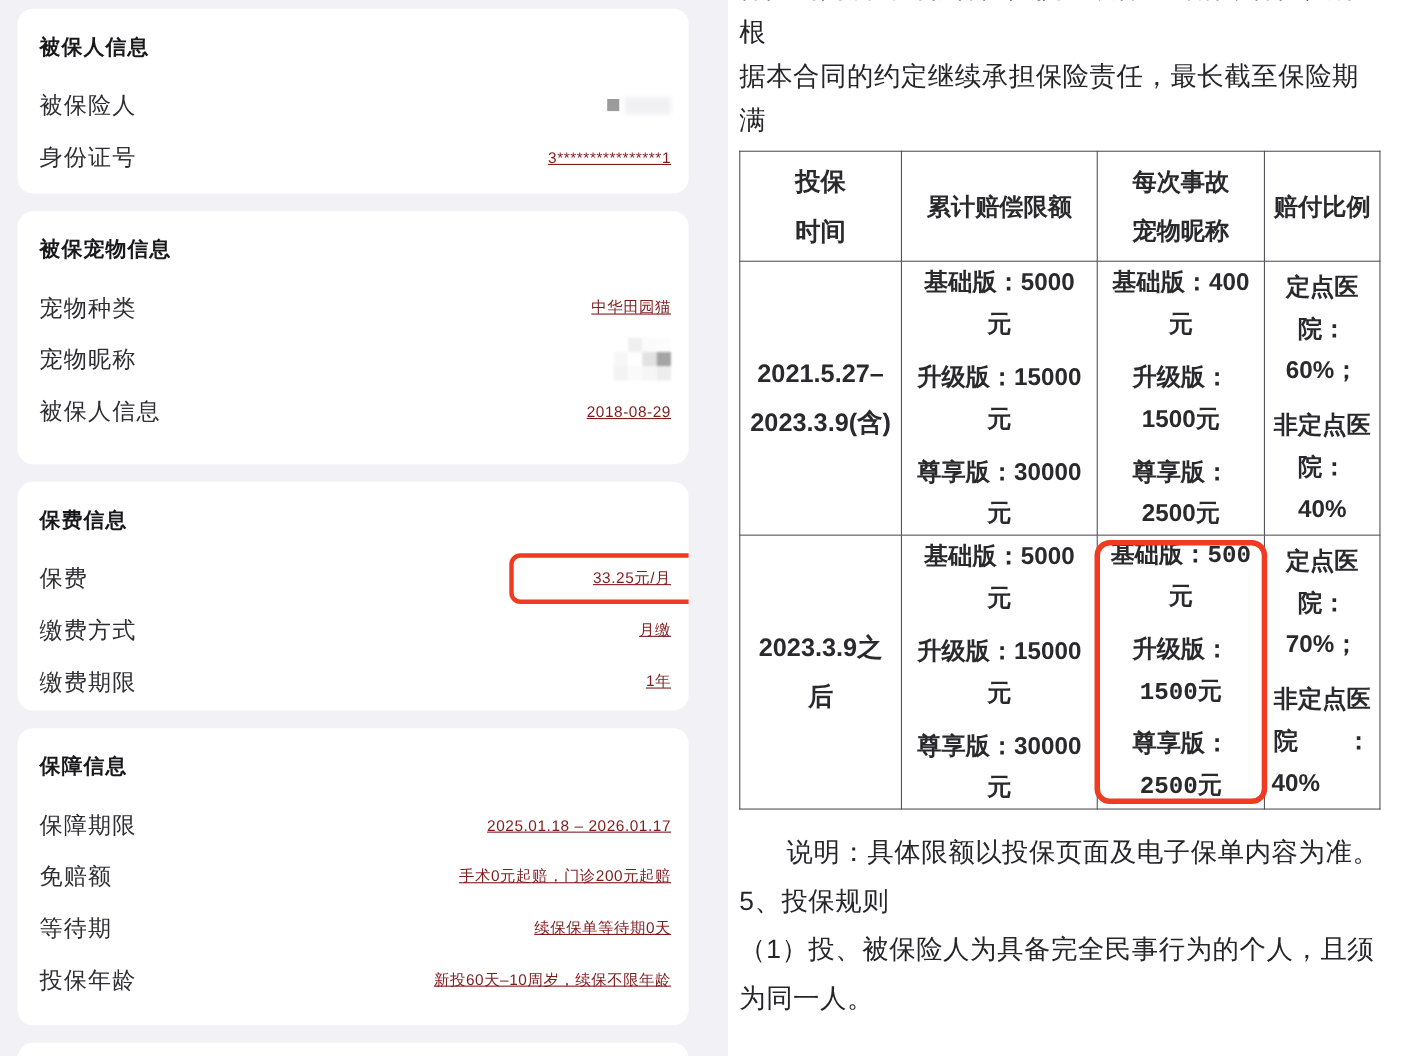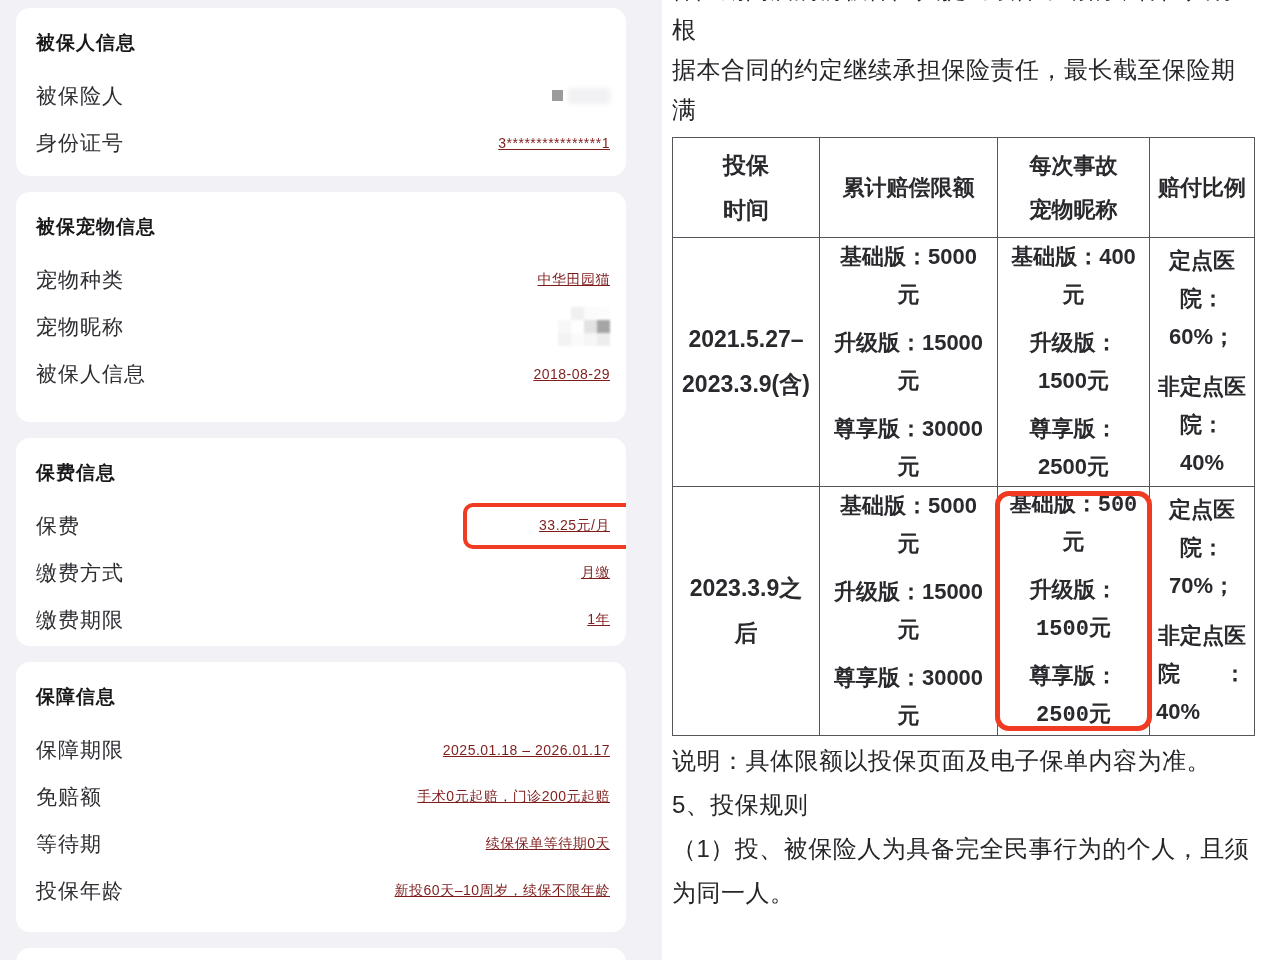--- a/index.html
+++ b/index.html
@@ -46,21 +46,21 @@
   .time .tl { line-height:45px; font-size:23px; font-weight:700; }
   .cum .tl:nth-child(3), .cum .tl:nth-child(5),
   .pa  .tl:nth-child(3), .pa  .tl:nth-child(5) { margin-top:10px; }
   .ratio .tl:nth-child(4) { margin-top:12px; }
   .relcell { position:relative;font-family:Liberation Mono, monospace; }
   .cell-redbox { position:absolute; top:4px; bottom:4px; left:-3px; right:-3px;
                  border:5px solid var(--red); border-radius:14px; pointer-events:none; }
   .jline { display:flex; justify-content:space-between; padding:0 8px; }
   .lline { text-align:left; padding-left:6px; }
   .para { font-size:24px; line-height:44px; margin:0; letter-spacing:0.5px; }
-  .note { margin-top:3px; }
+  .note { margin-top:18px;text-align:right; }
   .rule2 { line-height:38px; margin-top:-12px; }
 </style>
 </head>
 <body style="--red: #f03a21;">
 
 <div class="left">
 
   <div class="card c1">
     <div class="card-title">被保人信息</div>
     <div class="row">

